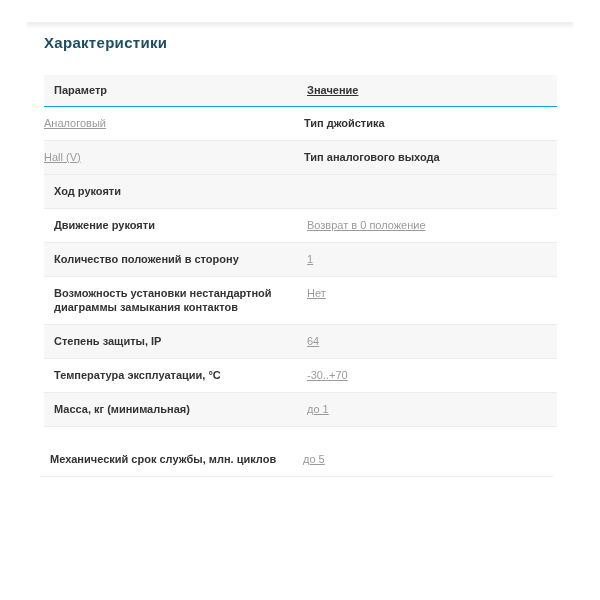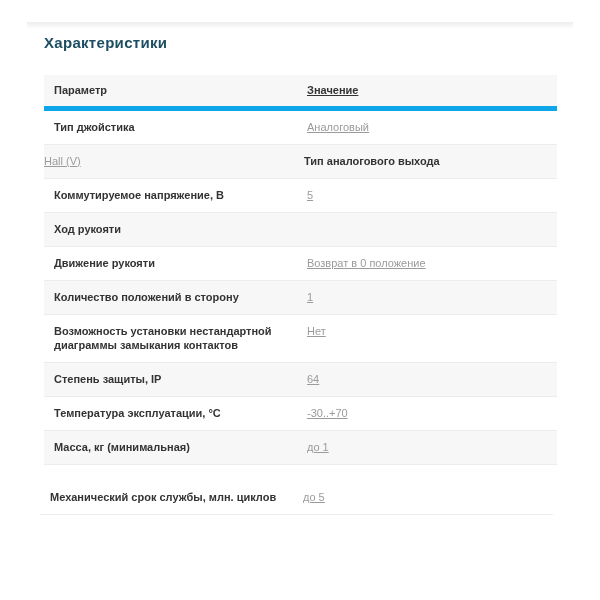--- a/index.html
+++ b/index.html
@@ -34,21 +34,21 @@
   .row {
     display: flex;
     border-bottom: 1px solid #ececec;
     background: #ffffff;
   }
   .row.alt {
     background: #f7f7f7;
   }
   .row.header {
     background: #f7f7f7;
-    border-bottom: 5px solid #0ea5e9;
+    border-bottom: 1px solid #0ea5e9;
   }
   .cell {
     font-size: 11px;
     line-height: 14px;
     box-sizing: border-box;
   }
   .cell.param {
     width: 263px;
     padding: 9px 14px 10px 10px;
   }
@@ -86,30 +86,26 @@
   <div class="card-top-shadow"></div>
   <h2 class="section-title">Характеристики</h2>
 
   <div class="spec-table">
     <div class="row header">
       <div class="cell param">Параметр</div>
       <div class="cell value">Значение</div>
     </div>
     <div id="rows-container">
         <div class="row">
+          <div class="cell value val">Аналоговый</div>
           <div class="cell param label">Тип джойстика</div>
-          <div class="cell value val">Аналоговый</div>
         </div>
         <div class="row alt">
           <div class="cell value val">Hall (V)</div>
           <div class="cell param label">Тип аналогового выхода</div>
-        </div>
-        <div class="row">
-          <div class="cell param label">Коммутируемое напряжение, В</div>
-          <div class="cell value val">5</div>
         </div>
         <div class="row alt">
           <div class="cell param label">Ход рукояти</div>
         </div>
         <div class="row">
           <div class="cell param label">Движение рукояти</div>
           <div class="cell value val">Возврат в 0 положение</div>
         </div>
         <div class="row alt">
           <div class="cell param label">Количество положений в сторону</div>

